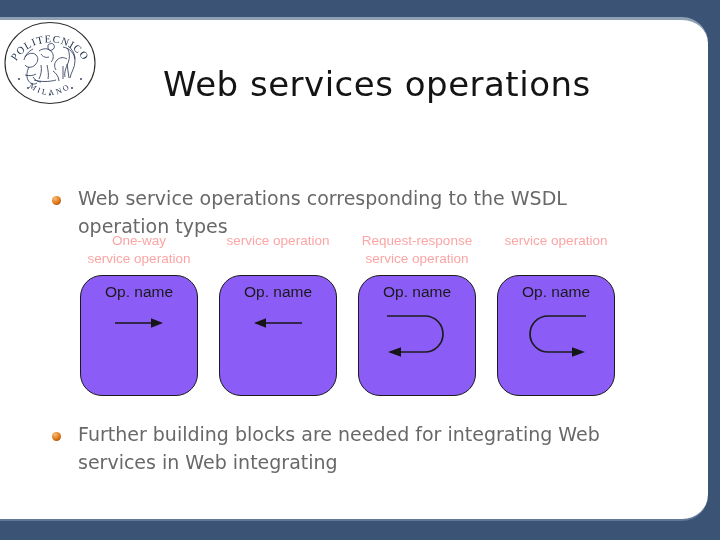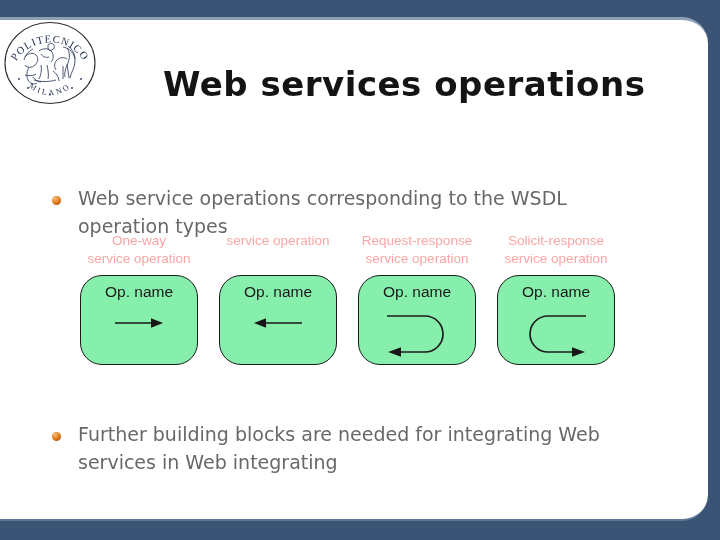--- a/index.html
+++ b/index.html
@@ -13,21 +13,21 @@
     background:#ffffff;
     border-top:3px solid #8ea0b4;
     border-bottom:2px solid #5e7795;
     border-radius:0 26px 26px 0;
   }
 
   .logo { position:absolute; left:3px; top:21px; width:94px; height:84px; }
 
   .slide-title {
     position:absolute; left:163px; top:67px; width:520px;
-    font-size:34px; font-weight:bold; color:#141414; line-height:1.05;
+    font-size:34px; font-weight:normal; color:#141414; line-height:1.05;
     letter-spacing:0.5px; white-space:nowrap;
   }
 
   .bullet-item { position:absolute; left:52px; width:620px; }
   .bullet-item.first  { top:160px;margin-top:24px; }
   .bullet-item.second { top:420px; }
   .bullet-marker {
     position:absolute; left:0; top:12px; width:9px; height:9px; border-radius:50%;
     background:radial-gradient(circle at 34% 28%, #f7bb77, #e07b1a 52%, #993c00 95%);
   }
@@ -35,22 +35,22 @@
 
   
   .diagram { position:absolute; left:80px; top:232px; display:flex; gap:21px; }
   .op-col { width:118px; display:flex; flex-direction:column; }
   .op-label {
     height:40px; margin-bottom:3px; text-align:center;
     font-family:"Liberation Sans", sans-serif; font-size:13.5px; line-height:18px;
     color:#fca5a5; white-space:nowrap;
   }
   .op-box {
-    position:relative; height:90px; border:1.5px solid #1b1b1b; border-radius:22px;
-    background:#86efac;
+    position:relative; height:121px; border:1.5px solid #1b1b1b; border-radius:22px;
+    background:#8b5cf6;
   }
   .op-name {
     position:absolute; top:7px; left:0; width:100%; text-align:center;
     font-family:"Liberation Sans", sans-serif; font-size:15.5px; color:#1a1a1a;
   }
   .op-arrow { position:absolute; left:50%; transform:translateX(-50%); }
   .op-arrow.straight { top:40px; }
   .op-arrow.uturn    { top:36px; }
 
   .seal-text { font-family:"Liberation Serif", serif; fill:#1c2b47; }
@@ -143,21 +143,20 @@
         <div class="op-name">Op. name</div>
         <svg class="op-arrow uturn" width="64" height="46" viewBox="0 0 64 46">
           <path d="M 2 4 L 40 4 A 18 18 0 0 1 40 40 L 15 40" fill="none" stroke="#1c1c1c" stroke-width="1.7"></path>
           <polygon points="16,35.2 16,44.8 3,40" fill="#161616"></polygon>
         </svg>
       </div>
     </div>
 
     <div class="op-col">
       <div class="op-label">
-        <div>Solicit-response</div>
         <div>service operation</div>
       </div>
       <div class="op-box">
         <div class="op-name">Op. name</div>
         <svg class="op-arrow uturn" width="64" height="46" viewBox="0 0 64 46">
           <path d="M 62 4 L 24 4 A 18 18 0 0 0 24 40 L 49 40" fill="none" stroke="#1c1c1c" stroke-width="1.7"></path>
           <polygon points="48,35.2 48,44.8 61,40" fill="#161616"></polygon>
         </svg>
       </div>
     </div>

